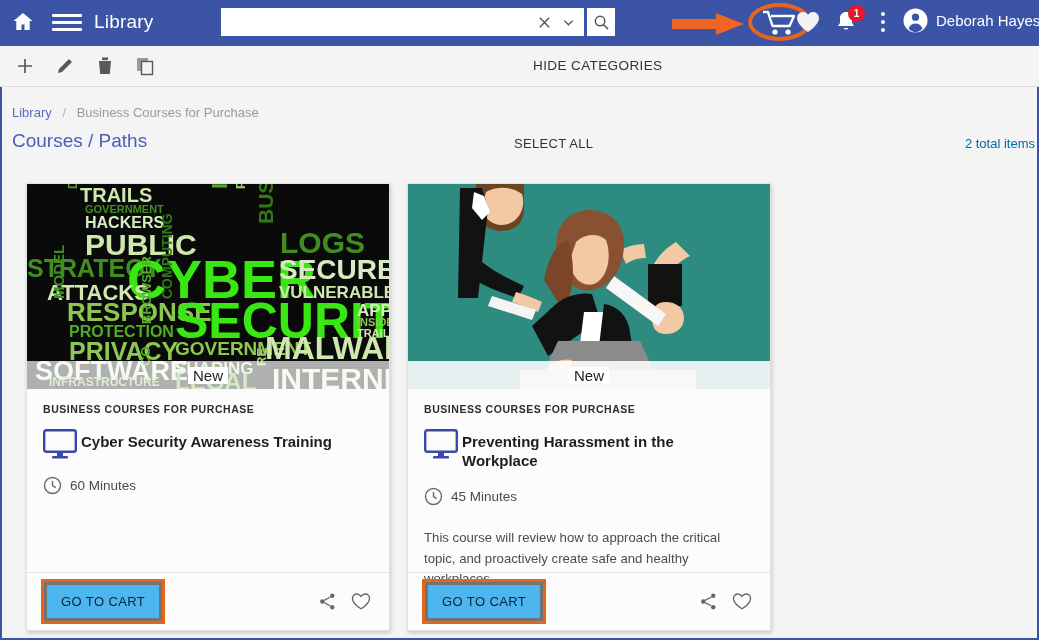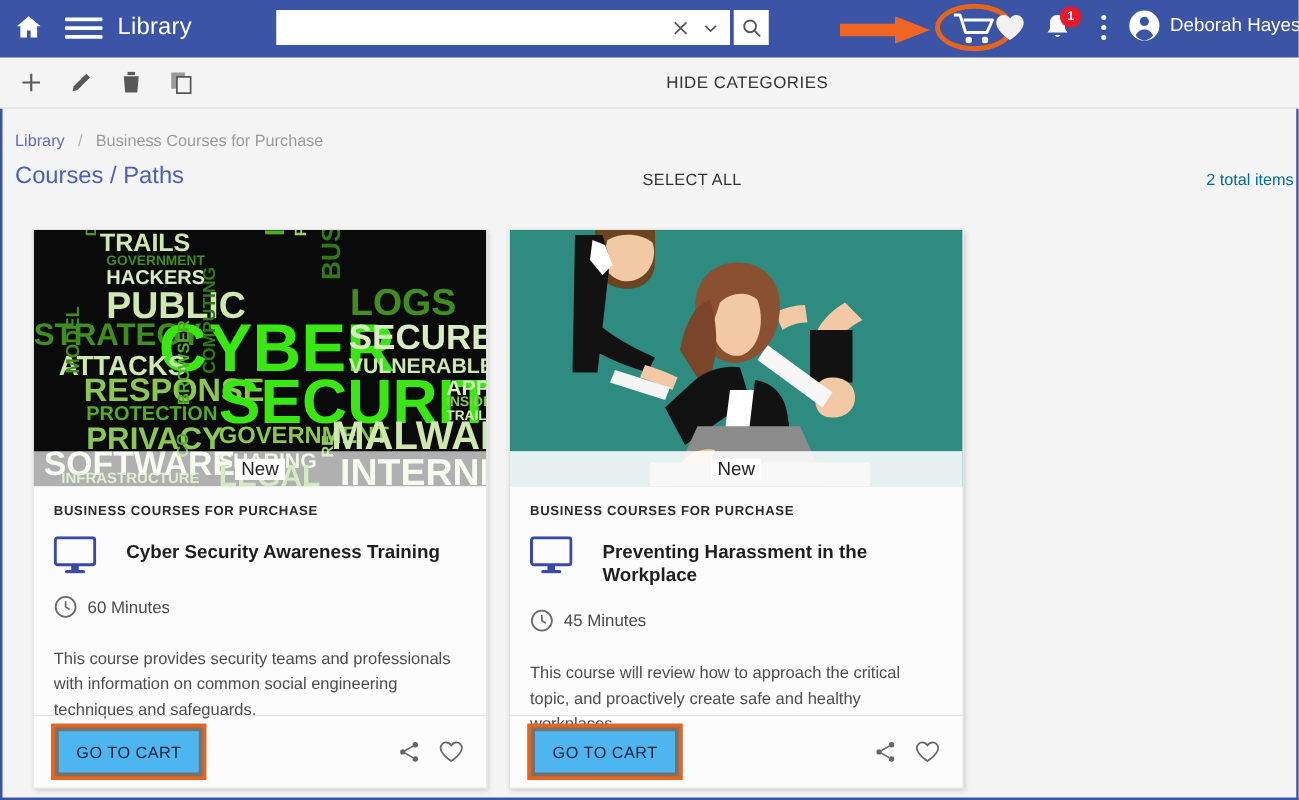--- a/index.html
+++ b/index.html
@@ -89,21 +89,21 @@
 
   .card-thumb { position:relative; width:362px; height:205px; overflow:hidden; }
   .badge-strip {
     position:absolute; left:0; bottom:0; width:100%; height:28px;
     background:rgba(255,255,255,.68); display:flex; align-items:center; justify-content:center;
   }
   .badge-new { background:#ffffff; color:#222; font-size:15px; padding:0 5px; }
 
   .card-body { padding:14px 16px 0 16px; }
   .cat-label { font-size:10.5px; font-weight:bold; letter-spacing:.55px; color:#2c2c2c; }
-  .title-row { display:flex; align-items:flex-start; gap:24px; margin-top:14px; }
+  .title-row { display:flex; align-items:flex-start; gap:4px; margin-top:14px; }
   .course-title { font-size:15px; font-weight:bold; color:#1e1e1e; line-height:1.28; padding-top:3px; }
   .duration-row { display:flex; align-items:center; gap:8px; margin-top:17px; }
   .duration-text { font-size:13.5px; color:#4a4a4a; }
   .desc { margin-top:22px; font-size:13.2px; color:#4c4c4c; line-height:1.55; }
 
   .card-footer {
     position:absolute; left:0; bottom:0; width:100%; height:58px;
     border-top:1px solid #e6e6e6; display:flex; align-items:center;
     justify-content:space-between; padding:0 14px;
   }
@@ -292,21 +292,20 @@
           </svg>
           <div class="course-title">Cyber Security Awareness Training</div>
         </div>
         <div class="duration-row">
           <svg width="19" height="19" viewBox="0 0 20 20">
             <circle cx="10" cy="10" r="8.4" fill="none" stroke="#6b6b6b" stroke-width="1.5"></circle>
             <path d="M10 5.2V10l3.4 2.2" stroke="#6b6b6b" stroke-width="1.5" fill="none"></path>
           </svg>
           <span class="duration-text">60 Minutes</span>
         </div>
-        <div class="desc">This course provides security teams and professionals with information on common social engineering techniques and safeguards.</div>
       </div>
       <div class="card-footer">
         <div class="cart-btn-wrap">
           <button class="cart-btn">GO TO CART</button>
         </div>
         <div class="footer-icons">
           <div class="ficon">
             <svg width="19" height="19" viewBox="0 0 20 20">
                 <circle cx="15" cy="4" r="2.3" fill="#666"></circle>
                 <circle cx="4.5" cy="10" r="2.3" fill="#666"></circle>

